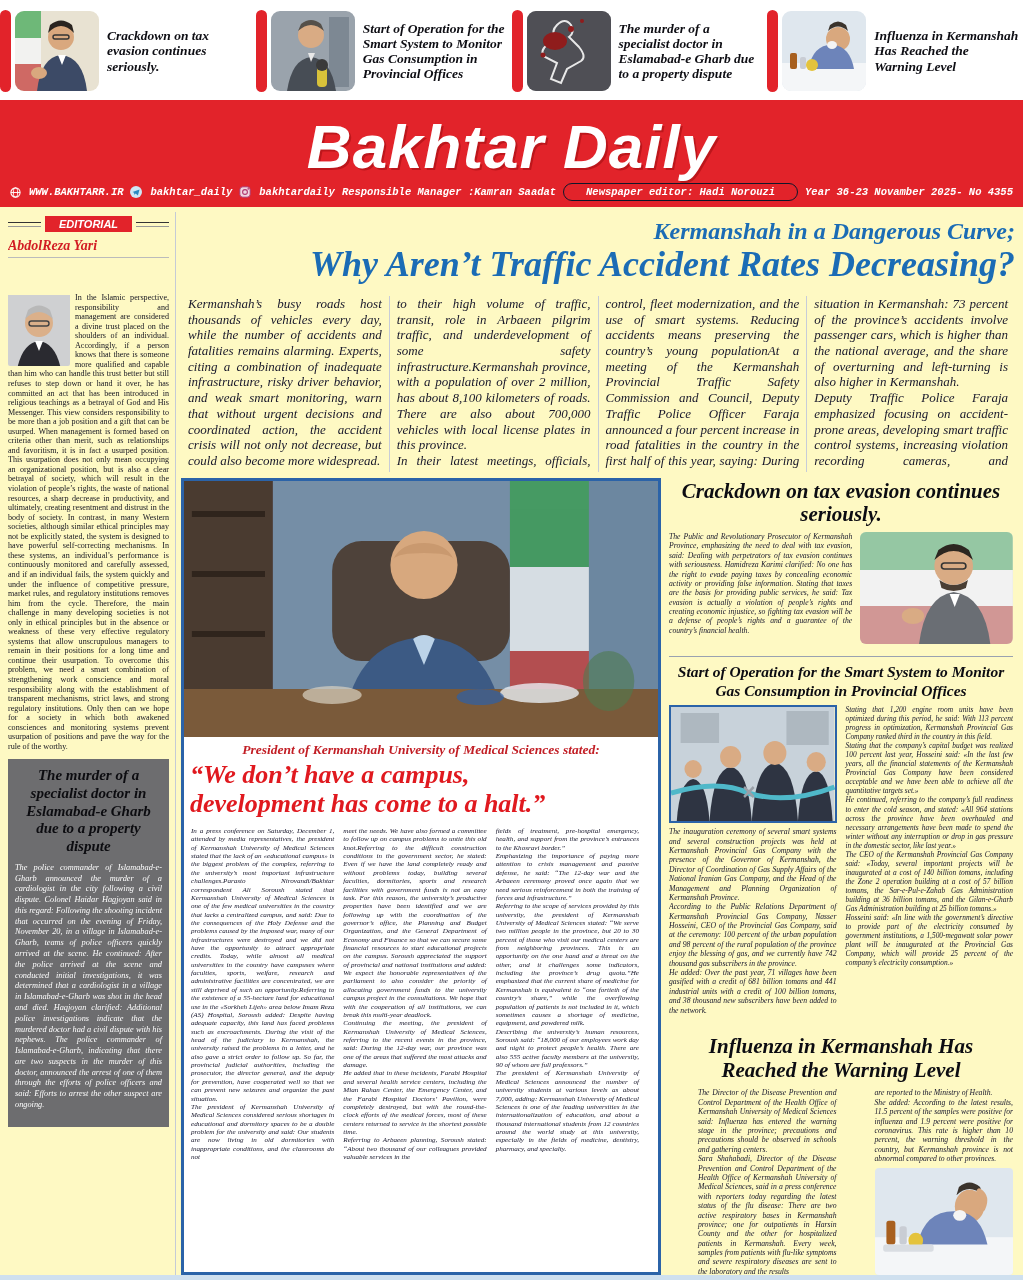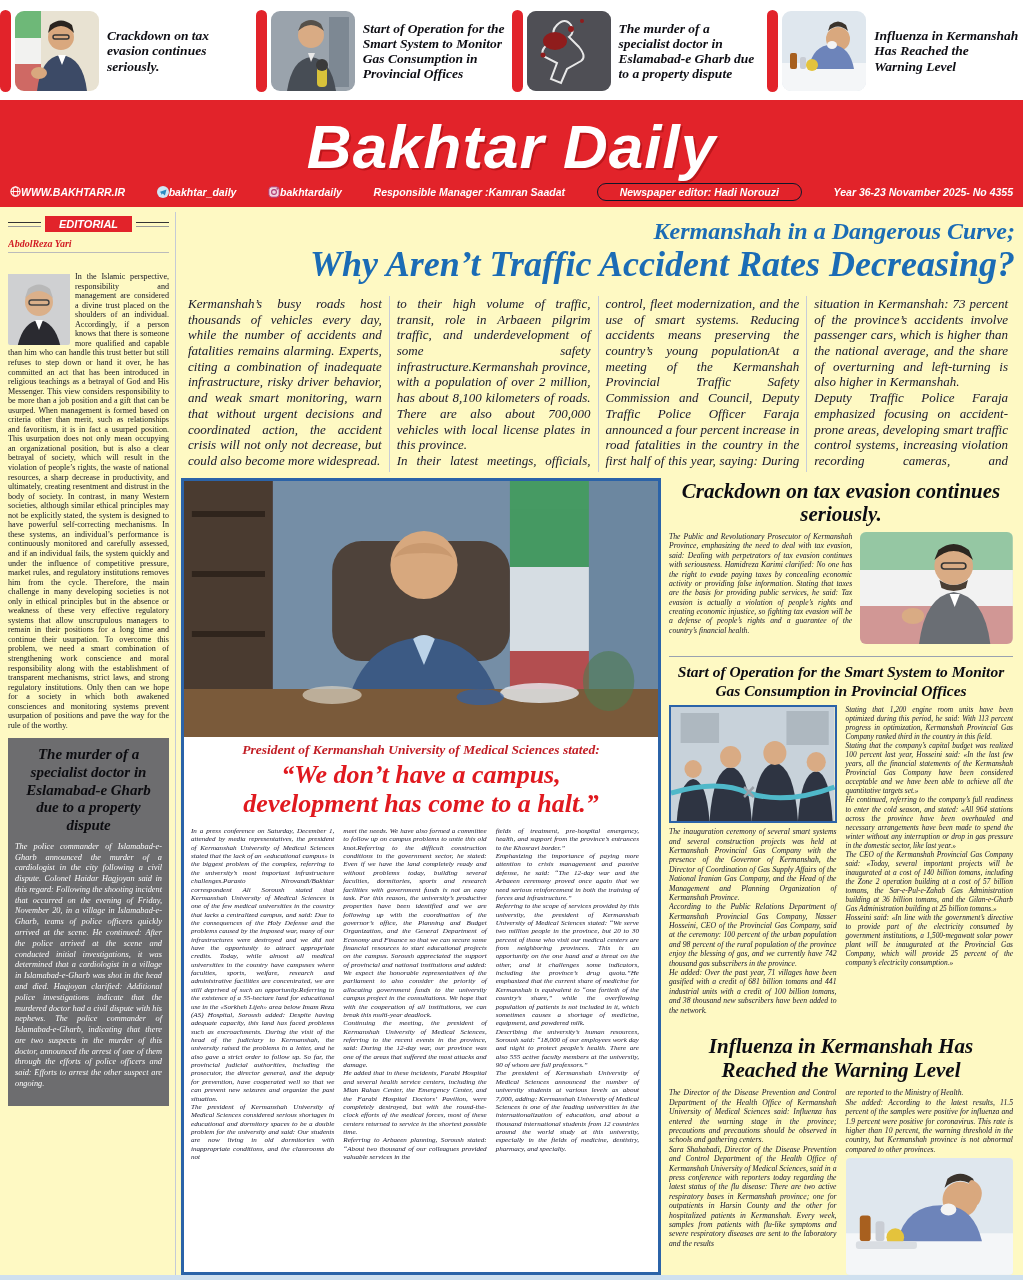--- a/index.html
+++ b/index.html
@@ -15,38 +15,38 @@
   .teaser h3 { font-family:"Liberation Serif",serif; font-weight:bold; font-style:italic;
                font-size:13.5px; line-height:1.12; color:#0e0e14; }
 
   
   .masthead { background:#e2232a; color:#fff; }
   .mast-title { text-align:center; font-family:"Liberation Sans",sans-serif; font-weight:bold; font-style:italic;
                 font-size:62px; line-height:66px; padding-top:2px; letter-spacing:1px;
                 text-shadow:2px 2px 0 rgba(120,0,0,.35);margin-top:12px; }
   .mast-bar { display:flex; align-items:center; justify-content:space-between; padding:3px 10px 6px 10px;
               font-family:"Liberation Sans",sans-serif; font-weight:bold; font-style:italic; font-size:10.5px; }
-  .mast-item { display:flex; align-items:flex-start; gap:0; white-space:nowrap; }
+  .mast-item { display:flex; align-items:flex-end; gap:8px; white-space:nowrap;font-family:Liberation Mono, monospace; }
   .mast-item svg { display:block; }
   .editor-box { border:1px solid #0f172a; border-radius:9px; padding:2px 22px; }
 
   
   .content { flex:1; display:flex; padding:5px 8px 0 8px; gap:0; min-height:0; }
   .sidebar { width:168px; flex:0 0 auto; border-right:1px solid #c5cbd6; padding:2px 6px 0 0; overflow:hidden; }
   .main { flex:1; min-width:0; padding-left:5px; display:flex; flex-direction:column; }
 
   
   .ed-banner { display:flex; align-items:center; gap:4px; margin:2px 0 6px 0; }
   .ed-banner .line { flex:1; height:5px; border-top:1px solid #333; border-bottom:1px solid #999; }
   .ed-banner .badge { background:#e2232a; color:#fff; font-family:"Liberation Sans",sans-serif;
                       font-weight:bold; font-style:italic; font-size:11px; padding:2px 14px; }
   .ed-title { text-align:center; font-weight:bold; font-style:italic; font-size:21px; line-height:1.25;
               color:#0c0c12; margin:4px 2px 8px 2px; }
-  .ed-author { color:#d21d24; font-weight:bold; font-style:italic; font-size:10px;
-               border-bottom:1px solid #bbb; padding-bottom:3px; margin-bottom:0; }
+  .ed-author { color:#d21d24; font-weight:bold; font-style:italic; font-size:14px;
+               border-bottom:1px solid #bbb; padding-bottom:3px; margin-bottom:16px; }
   .ed-body { font-size:8.1px; line-height:1.18; text-align:justify; white-space:pre-line; color:#14141f; }
   .ed-photo { float:left; width:62px; height:80px; margin:2px 5px 2px 0; border-radius:2px; overflow:hidden; }
 
   
   .murder-box { background:#6d6d6f; margin-top:8px; padding:8px 7px; height:368px; overflow:hidden; }
   .murder-box h3 { text-align:center; font-weight:bold; font-style:italic; font-size:15px; line-height:1.18;
                    color:#0c0c10; margin-bottom:7px; }
   .murder-box p { color:#fff; font-style:italic; font-size:8.3px; line-height:1.3; text-align:justify; }
 
   
@@ -59,21 +59,21 @@
                     text-align:justify; white-space:pre-line; color:#17172a; }
   .lead-cols .col + .col { border-left:1px solid #c7ccd8; }
 
   
   .lower { flex:1; display:flex; margin-top:6px; min-height:0; }
   .campus { width:480px; flex:0 0 auto; border:3px solid #2b63a8; background:#fff; display:flex;
             flex-direction:column; overflow:hidden; }
   .campus .photo { height:256px; flex:0 0 auto; }
   .campus .caption { text-align:center; color:#c21e25; font-weight:bold; font-style:italic; font-size:13.5px;
                      padding:5px 4px 0 4px; }
-  .campus .quote { text-align:center; color:#e0191f; font-weight:bold; font-style:italic; font-size:26px;
+  .campus .quote { color:#e0191f; font-weight:bold; font-style:italic; font-size:26px;
                    line-height:1.12; padding:2px 6px 5px 6px; }
   .campus-cols { flex:1; display:flex; gap:9px; padding:4px 19px 4px 7px; overflow:hidden; }
   .campus-cols .ccol { flex:1 1 0; font-style:italic; font-size:7.1px; line-height:1.18; text-align:justify;
                        white-space:pre-line; color:#15152a; }
 
   .rightcol { flex:1; min-width:0; padding:0 2px 0 8px; display:flex; flex-direction:column; overflow:hidden; }
   .rightcol h2 { text-align:center; font-weight:bold; font-style:italic; color:#0c0c12; }
   .h-crack { font-size:21px; line-height:1.1; padding:2px 0 6px 0; }
   .h-gas   { font-size:15.5px; line-height:1.2; padding:6px 0 5px 0; border-top:1px solid #9aa2b0; margin-top:6px; }
   .h-flu   { font-size:21px; line-height:1.15; padding:7px 0 6px 0; }
@@ -81,21 +81,21 @@
 
   .crack-row { display:flex; gap:8px; height:118px; overflow:hidden; }
   .crack-row .rtext { flex:1.2; }
   .crack-row .photo { flex:1; border-radius:6px; overflow:hidden; height:112px; }
 
   .gas-row { display:flex; gap:9px; height:322px; overflow:hidden; }
   .gas-col { flex:1 1 0; min-width:0; }
   .gas-photo { height:118px; border:2px solid #2b63a8; margin-bottom:4px; overflow:hidden; }
 
   .flu-row { display:flex; gap:9px; flex:1; overflow:hidden; }
-  .flu-col { flex:1 1 0; min-width:0; display:flex; flex-direction:column; }
+  .flu-col { flex:1 1 0; min-width:0; display:flex; flex-direction:column;margin-left:29px; }
   .flu-photo { height:118px; margin-top:4px; border-radius:4px; overflow:hidden; }
 
   .page-bottom { height:5px; background:#cfe0ef; flex:0 0 auto; }
   svg { width:100%; height:100%; display:block; }
 </style>
 </head>
 <body>
 
 <div class="page">
 

